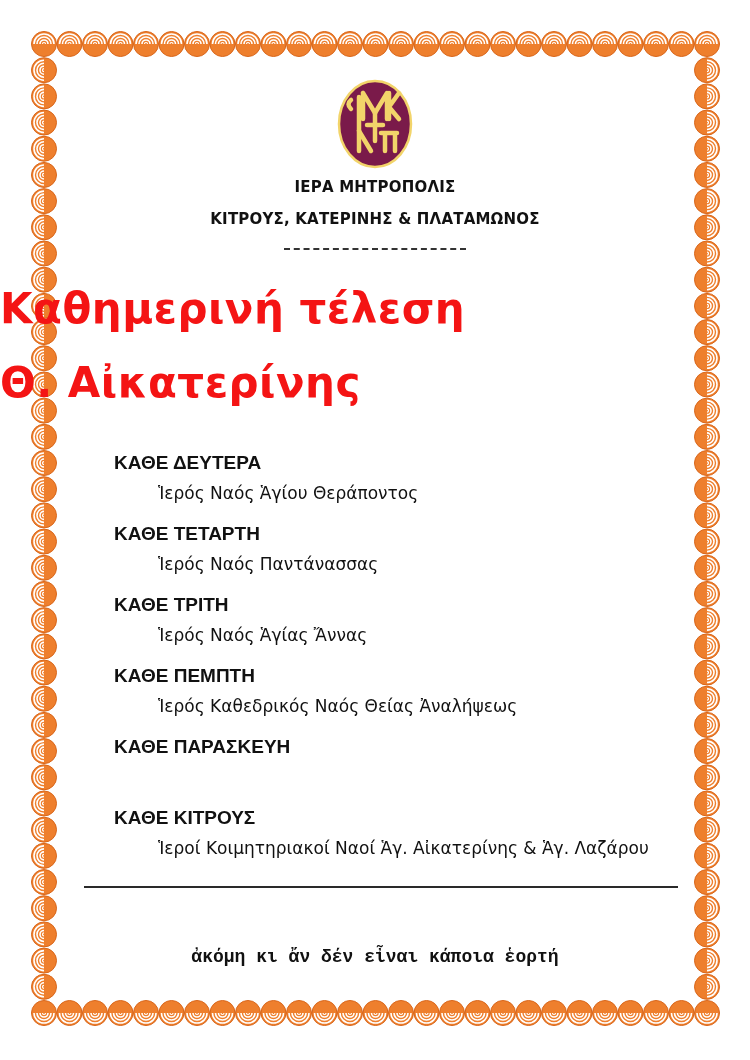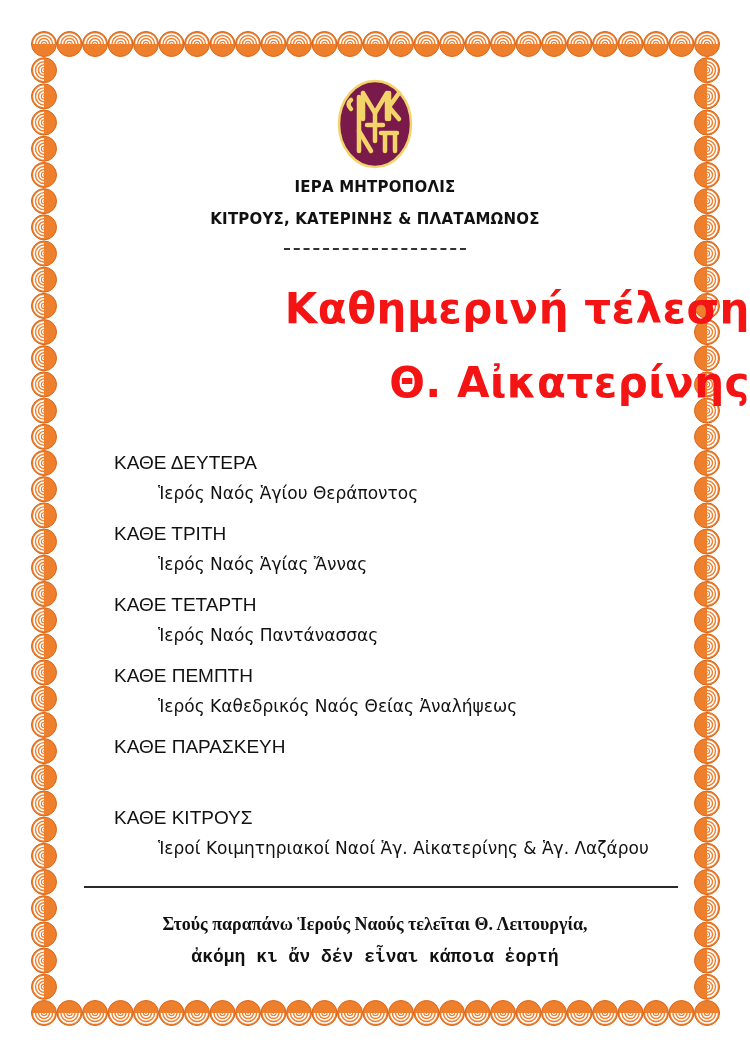--- a/index.html
+++ b/index.html
@@ -18,32 +18,32 @@
     letter-spacing: 0.2px;
   }
   .org-line1 { top: 178px; font-size: 15px; }
   .org-line2 { top: 210px; font-size: 15px; }
   .dash-sep {
     position: absolute; left: 284px; top: 248px; width: 182px; height: 0;
     border-top: 2px dashed #333;
   }
 
   .title1, .title2 {
-    position: absolute; left: 0; width: 750px; text-align: right;
+    position: absolute; left: 0; width: 750px; text-align: left;
     color: #F41414; font-family: "DejaVu Sans", sans-serif; font-weight: bold;
     letter-spacing: 0.5px;
   }
   .title1 { top: 284px; font-size: 42px; }
   .title2 { top: 358px; font-size: 42px; }
 
   .schedule { position: absolute; left: 114px; top: 452px; width: 580px; }
   .day-block { height: 71px; position: relative; }
   .day-label {
     position: absolute; left: 0; top: 0;
-    font-family: "Liberation Sans", sans-serif; font-weight: normal; font-size: 19px; color: #111;
+    font-family: "Liberation Sans", sans-serif; font-weight: bold; font-size: 19px; color: #111;
   }
   .church {
     position: absolute; left: 44px; top: 31px;
     font-family: "DejaVu Sans", sans-serif; font-size: 17px; color: #111; text-align: center;
   }
 
   .rule { position: absolute; left: 84px; top: 886px; width: 594px; height: 2px; background: #2a2a2a; }
 
   .note1, .note2 {
     position: absolute; left: 0; width: 750px; text-align: center;
@@ -224,37 +224,36 @@
 
   <div class="title1">Καθημερινή τέλεση</div>
   <div class="title2">Θ. Αἰκατερίνης</div>
 
   <div class="schedule">
     <div class="day-block">
       <div class="day-label">ΚΑΘΕ ΔΕΥΤΕΡΑ</div>
       <div class="church">Ἱερός Ναός Ἁγίου Θεράποντος</div>
     </div>
     <div class="day-block">
+      <div class="day-label">ΚΑΘΕ ΤΕΤΑΡΤΗ</div>
+      <div class="church">Ἱερός Ναός Παντάνασσας</div>
+    </div>
+    <div class="day-block">
       <div class="day-label">ΚΑΘΕ ΤΡΙΤΗ</div>
       <div class="church">Ἱερός Ναός Ἁγίας Ἄννας</div>
     </div>
     <div class="day-block">
-      <div class="day-label">ΚΑΘΕ ΤΕΤΑΡΤΗ</div>
-      <div class="church">Ἱερός Ναός Παντάνασσας</div>
-    </div>
-    <div class="day-block">
       <div class="day-label">ΚΑΘΕ ΠΕΜΠΤΗ</div>
       <div class="church">Ἱερός Καθεδρικός Ναός Θείας Ἀναλήψεως</div>
     </div>
     <div class="day-block">
       <div class="day-label">ΚΑΘΕ ΠΑΡΑΣΚΕΥΗ</div>
     </div>
     <div class="day-block">
       <div class="day-label">ΚΑΘΕ ΚΙΤΡΟΥΣ</div>
       <div class="church">Ἱεροί Κοιμητηριακοί Ναοί Ἁγ. Αἰκατερίνης &amp; Ἁγ. Λαζάρου</div>
     </div>
   </div>
 
   <div class="rule"></div>
 
-  <div class="note1">Στούς παραπάνω Ἱερούς Ναούς τελεῖται Θ. Λειτουργία,</div>
   <div class="note2">ἀκόμη κι ἄν δέν εἶναι κάποια ἑορτή</div>
 </div>
 
 </body></html>

